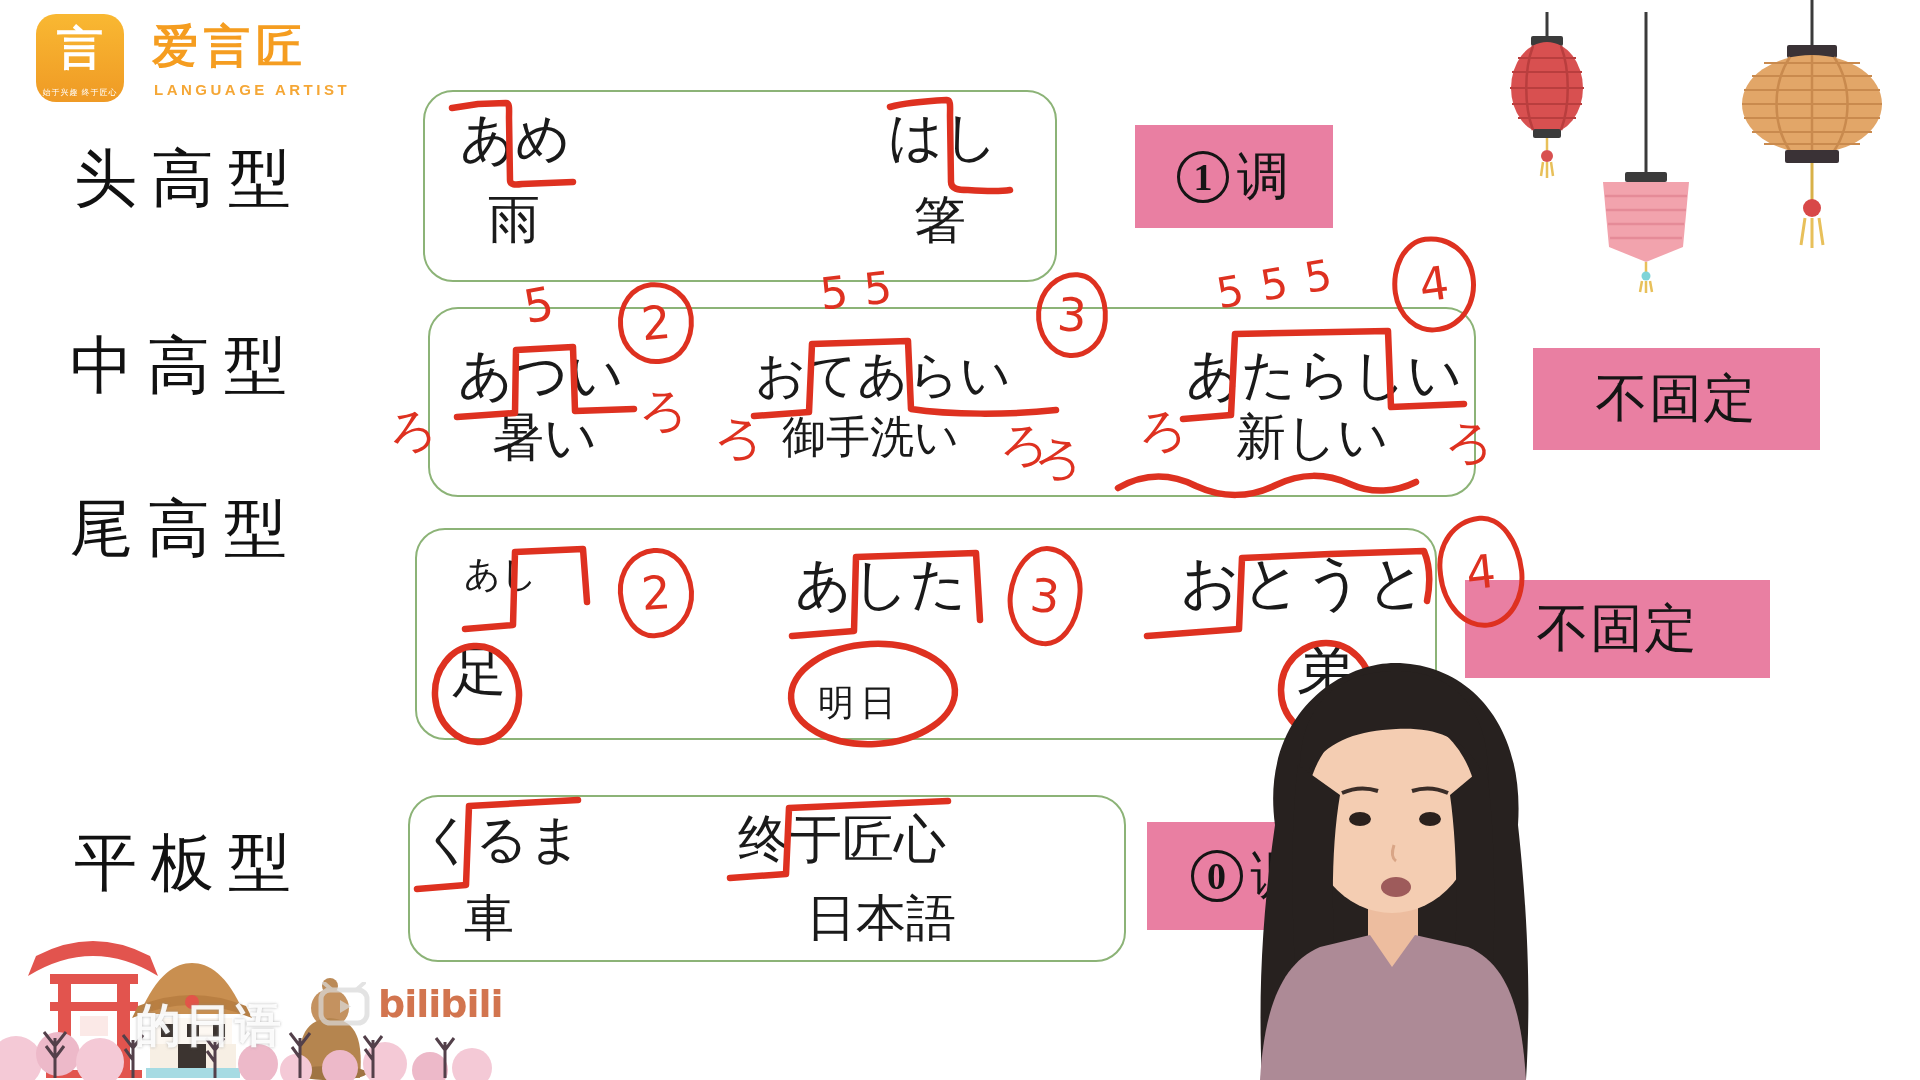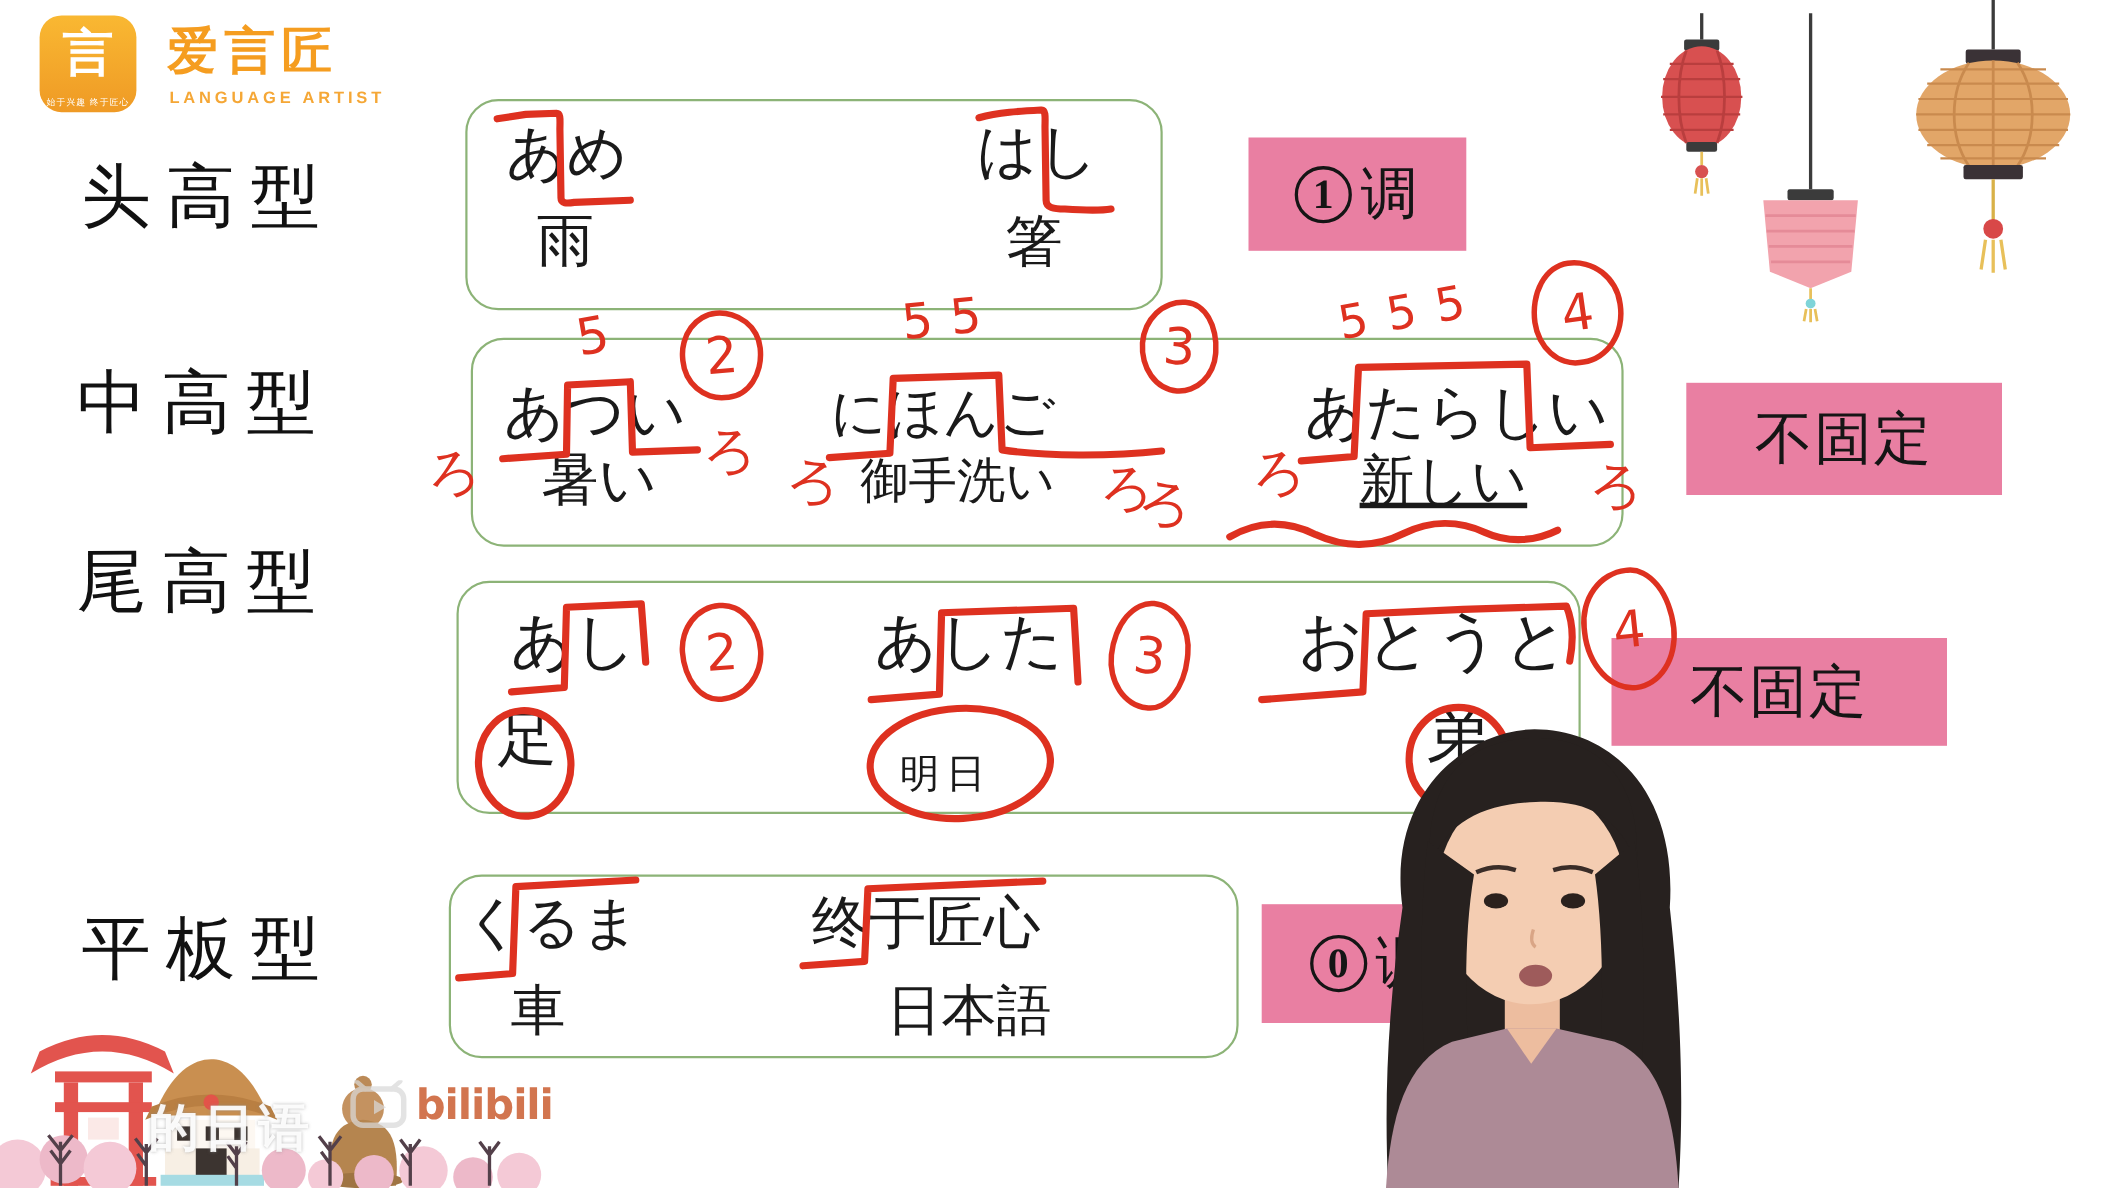--- a/index.html
+++ b/index.html
@@ -61,26 +61,26 @@
   <div class="box" style="left:415px;top:528px;width:1018px;height:208px;"></div>
   <div class="box" style="left:408px;top:795px;width:714px;height:163px;"></div>
 
   <div class="t" style="left:460px;top:112px;font-size:54px;">あめ</div>
   <div class="t" style="left:488px;top:194px;font-size:52px;">雨</div>
   <div class="t" style="left:888px;top:110px;font-size:54px;">はし</div>
   <div class="t" style="left:914px;top:194px;font-size:52px;">箸</div>
 
   <div class="t" style="left:458px;top:348px;font-size:54px;">あつい</div>
   <div class="t" style="left:492px;top:412px;font-size:52px;">暑い</div>
-  <div class="t" style="left:755px;top:350px;font-size:50px;">にほんご</div>
+  <div class="t" style="left:755px;top:350px;font-size:50px;">おてあらい</div>
   <div class="t" style="left:782px;top:416px;font-size:44px;">御手洗い</div>
   <div class="t" style="left:1186px;top:348px;font-size:54px;">あたらしい</div>
-  <div class="t" style="left:1236px;top:412px;font-size:50px;text-decoration:underline;">新しい</div>
-
-  <div class="t" style="left:464px;top:556px;font-size:56px;">あし</div>
+  <div class="t" style="left:1236px;top:412px;font-size:50px;">新しい</div>
+
+  <div class="t" style="left:464px;top:556px;font-size:36px;">あし</div>
   <div class="t" style="left:452px;top:645px;font-size:54px;">足</div>
   <div class="t" style="left:795px;top:556px;font-size:56px;">あした</div>
   <div class="t" style="left:818px;top:645px;font-size:36px;letter-spacing:6px;margin-top:40px;">明日</div>
   <div class="t" style="left:1180px;top:554px;font-size:58px;letter-spacing:3px;">おとうと</div>
   <div class="t" style="left:1297px;top:643px;font-size:56px;">弟</div>
 
   <div class="t" style="left:422px;top:814px;font-size:52px;">くるま</div>
   <div class="t" style="left:464px;top:893px;font-size:50px;">車</div>
   <div class="t" style="left:738px;top:814px;font-size:52px;">终于匠心</div>
   <div class="t" style="left:806px;top:893px;font-size:50px;">日本語</div>

